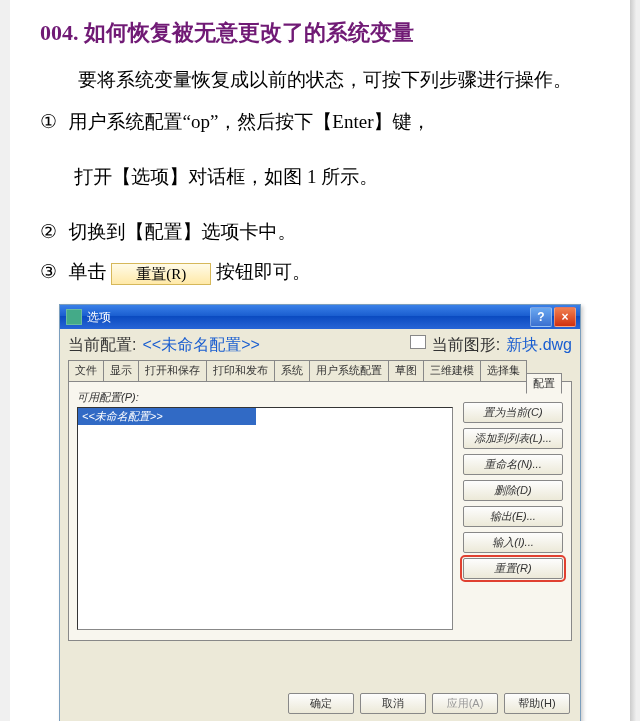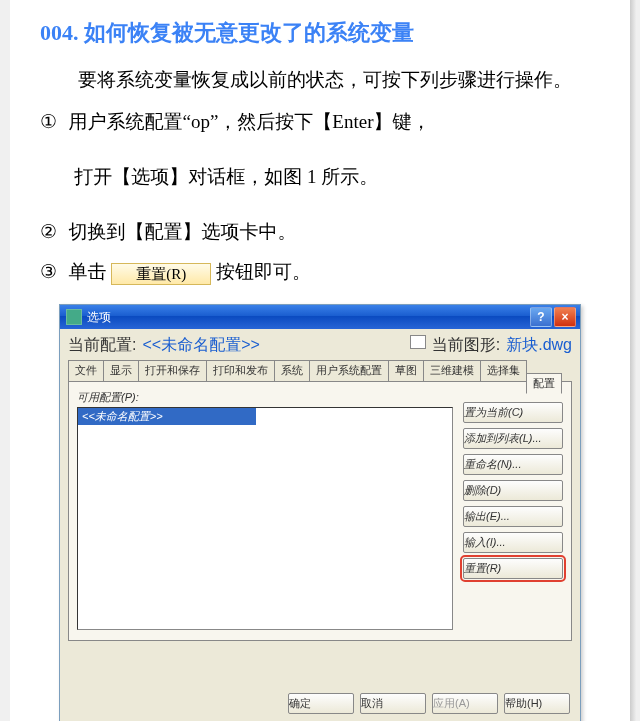--- a/index.html
+++ b/index.html
@@ -23,21 +23,21 @@
     right: -6px;
     top: 0;
     bottom: 0;
     width: 6px;
     background: linear-gradient(to right, #ccc, #eee);
   }
   .title {
     font-size: 22px;
     font-weight: bold;
     margin: 0 0 14px 0;
-    color: #3b82f6;
+    color: #701a75;
   }
   .intro {
     font-size: 19px;
     line-height: 1.9;
     text-indent: 2em;
     margin: 0 0 6px 0;
   }
   .step {
     font-size: 19px;
     line-height: 1.9;
@@ -190,20 +190,21 @@
     flex-direction: column;
     gap: 5px;
     padding-top: 12px;
   }
   .winbtn {
     background: linear-gradient(#fdfdfd, #ece9d8);
     border: 1px solid #888;
     border-radius: 2px;
     font-size: 11px;
     padding: 2px 0;
+    text-align: center;
     color: #333;
     white-space: nowrap;
   }
   .winbtn.hl {
     outline: 2px solid #e04030;
     outline-offset: 1px;
   }
   .dlg-bottom {
     display: flex;
     justify-content: flex-end;

